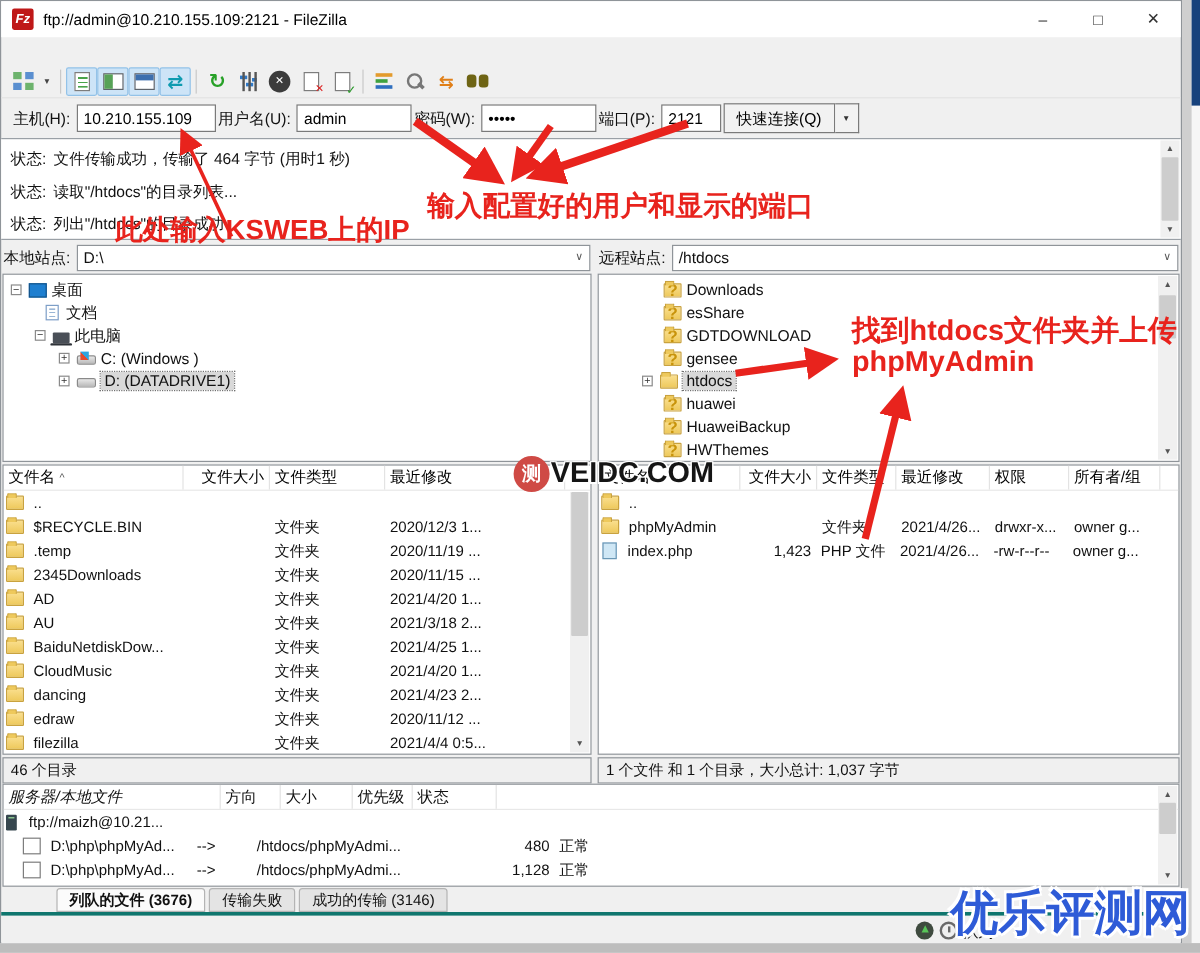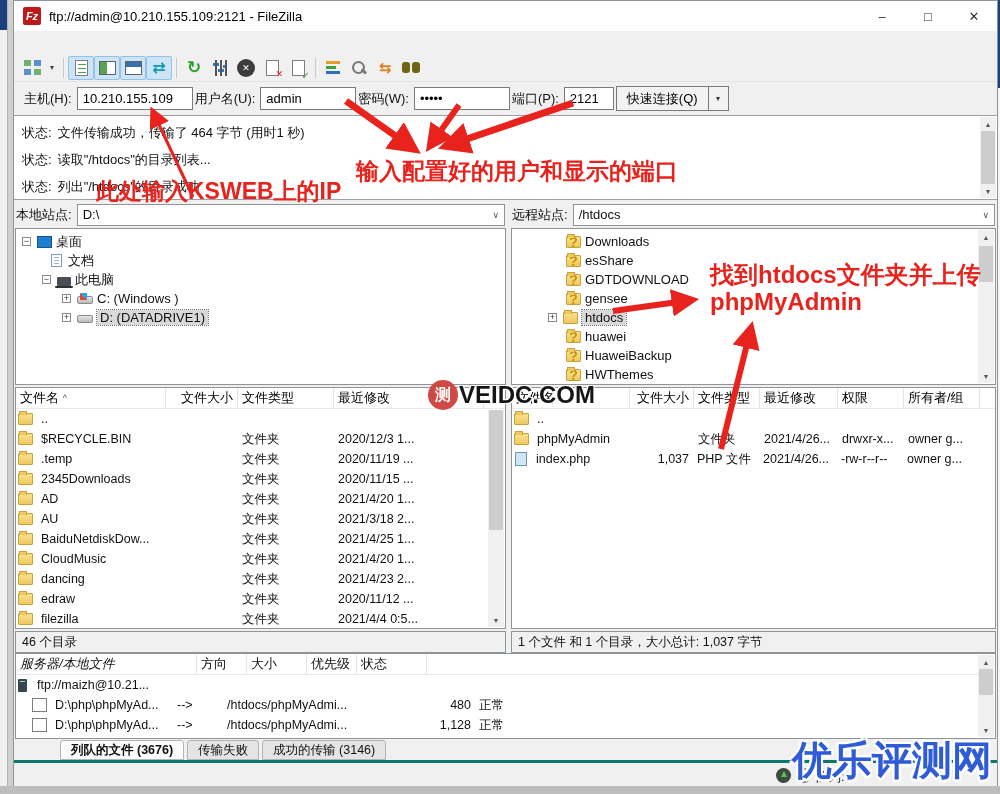--- a/index.html
+++ b/index.html
@@ -7,21 +7,21 @@
   body { position:relative; background:#cfcfcf; font-family:"Liberation Sans","DejaVu Sans",sans-serif; color:#111; }
 
   
   .edge-left { position:absolute; left:0; top:0; width:8px; height:786px; background:#f1f1f1; border-right:1px solid #b5b5b5; }
   .edge-left .blue { height:30px; background:#1d3f7b; }
   .edge-right { position:absolute; right:0; top:0; width:7px; height:786px; background:#f6f6f6; }
   .edge-right .blue { height:88px; background:#17427c; }
   .bottom-strip { position:absolute; left:0; bottom:0; width:1000px; height:8px; background:#bdbdbd; }
 
   
-  .win { position:absolute; left:13px; top:0; width:985px; height:786px; background:#f0f0f0; border:1px solid #8f9499; }
+  .win { position:absolute; left:0; top:0; width:985px; height:786px; background:#f0f0f0; border:1px solid #8f9499; }
 
   .titlebar { position:absolute; left:0; top:0; right:0; height:30px; background:#ffffff; display:flex; align-items:center; }
   .appicon { width:18px; height:18px; margin:0 8px 0 9px; background:#bf1818; color:#fff; font-weight:bold; font-size:11px; display:flex; align-items:center; justify-content:center; border-radius:2px; font-style:italic; }
   .title-text { font-size:13px; color:#000; }
   .win-controls { margin-left:auto; display:flex; height:100%; }
   .win-btn { width:46px; height:100%; display:flex; align-items:center; justify-content:center; font-size:13px; color:#333; }
 
   .menubar { position:absolute; left:0; top:30px; right:0; height:23px; background:#f0f0f0; display:flex; align-items:center; padding-left:8px; }
   .menu-item { font-size:13px; padding:2px 9px; color:#000; }
 
@@ -474,21 +474,21 @@
             <span class="cell" style="width:97px">phpMyAdmin</span>
             <span class="cell num" style="width:64px"></span>
             <span class="cell" style="width:66px">文件夹</span>
             <span class="cell" style="width:78px">2021/4/26...</span>
             <span class="cell" style="width:66px">drwxr-x...</span>
             <span class="cell" style="width:76px">owner g...</span>
           </div>
         <div class="frow">
             <span class="fic php-ic"></span>
             <span class="cell" style="width:97px">index.php</span>
-            <span class="cell num" style="width:64px">1,037</span>
+            <span class="cell num" style="width:64px">1,423</span>
             <span class="cell" style="width:66px">PHP 文件</span>
             <span class="cell" style="width:78px">2021/4/26...</span>
             <span class="cell" style="width:66px">-rw-r--r--</span>
             <span class="cell" style="width:76px">owner g...</span>
           </div>
       </div>
       <div class="statusrow">
           <span>1 个文件 和 1 个目录，大小总计: 1,037 字节</span>
         </div>
     </div>

